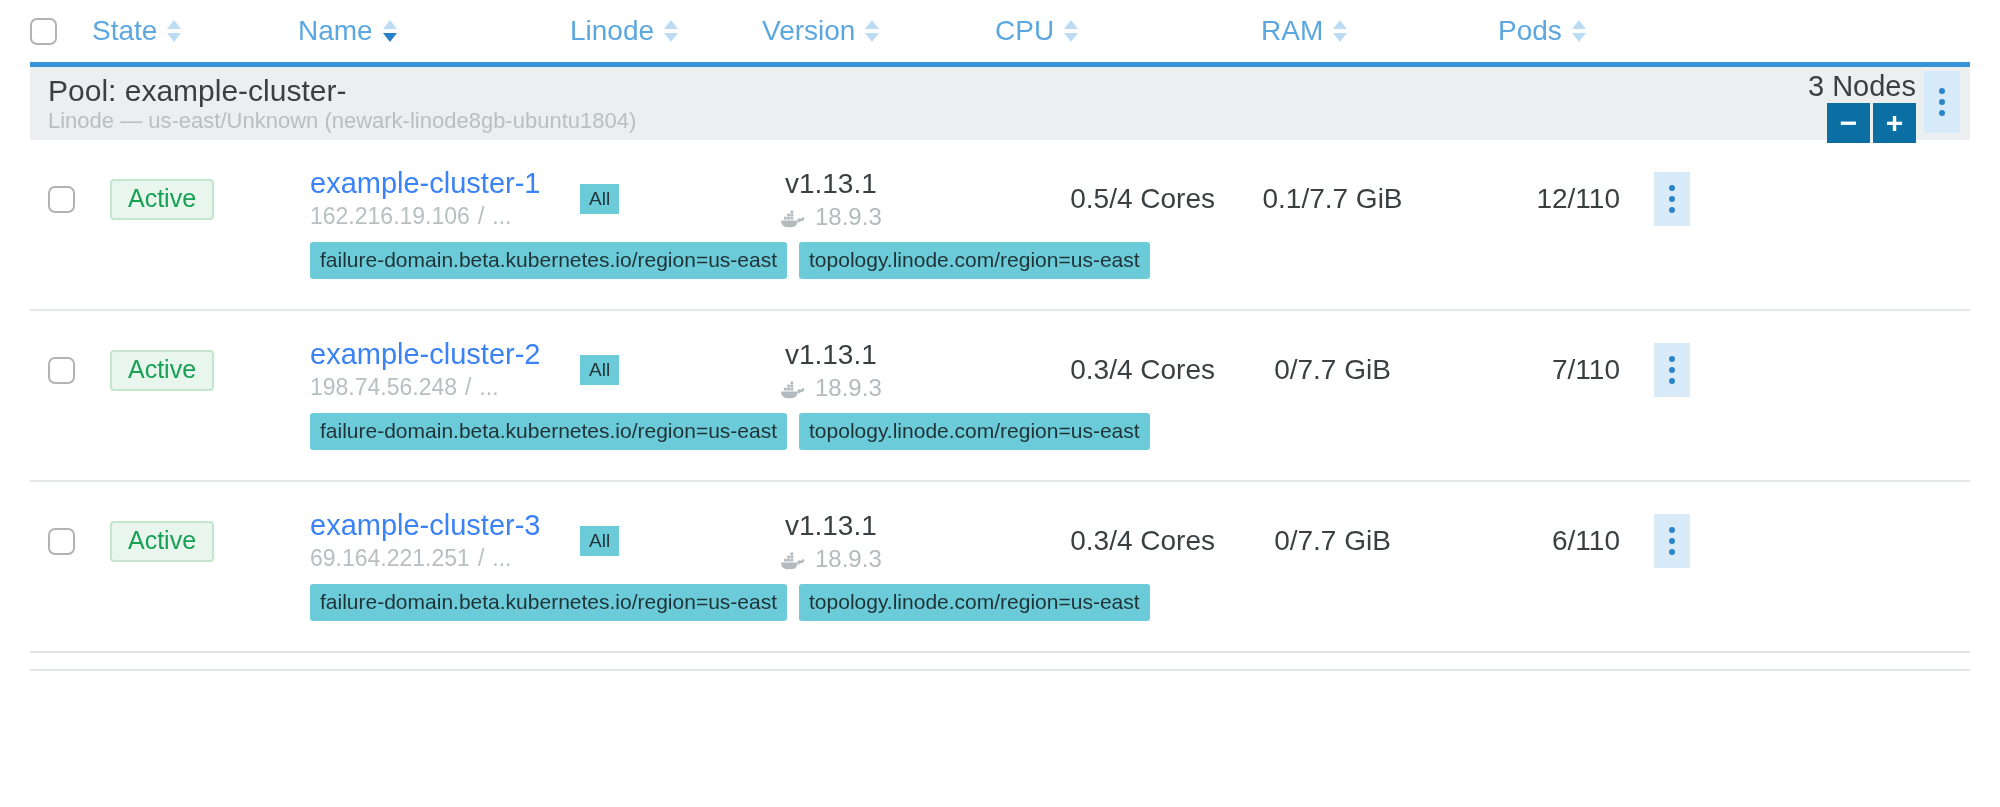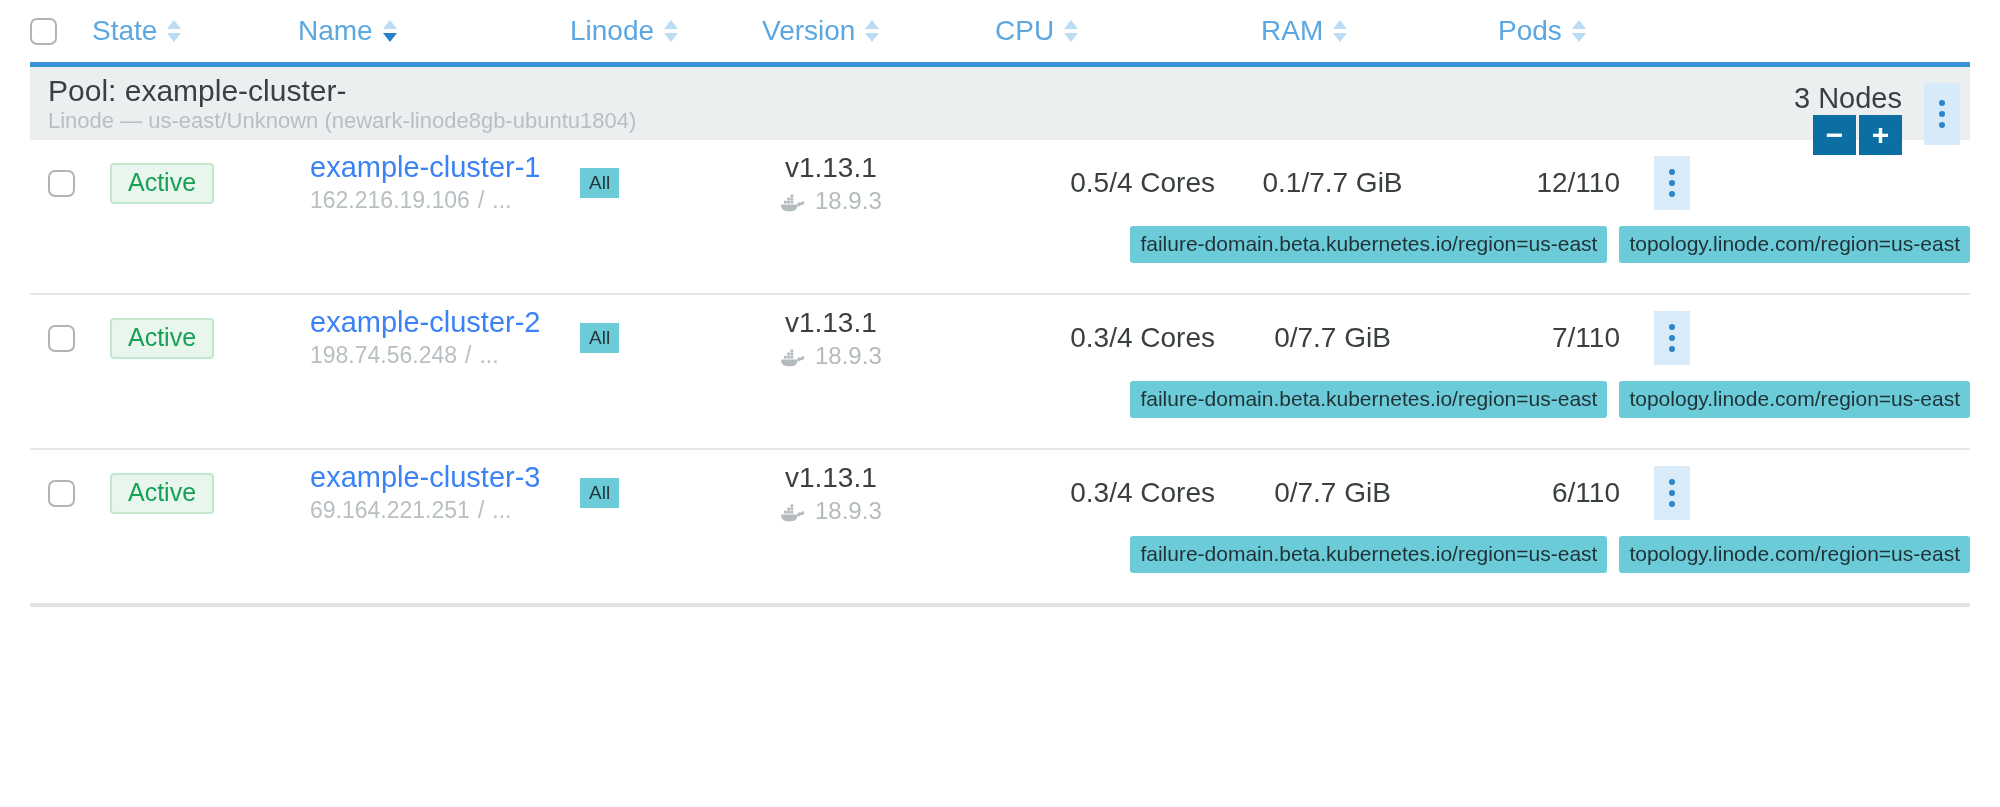--- a/index.html
+++ b/index.html
@@ -86,23 +86,23 @@
     padding-left: 18px;
     padding-right: 10px;
   }
   .pool-left { display: flex; flex-direction: column; justify-content: center; gap: 3px; }
   .pool-title { font-size: 30px; color: #3a3f41; line-height: 1.05; }
   .pool-sub { font-size: 22px; color: #b8bfc2; line-height: 1.05; }
   .pool-right {
     margin-left: auto;
     display: flex;
     align-items: flex-start;
-    gap: 22px;
+    gap: 8px;
     height: 100%;
-    padding-top: 16px;
+    padding-top: 4px;
   }
   .nodes-stack { display: flex; flex-direction: column; align-items: flex-end; }
   .nodes-count { font-size: 29px; color: #3a3f41; line-height: 1.05; margin-bottom: 2px; }
   .pm-group { display: flex; gap: 3px; }
   .pm-btn {
     width: 43px; height: 40px;
     background: #0b6fa4;
     color: #fff;
     border: none;
     font-size: 30px;
@@ -119,21 +119,21 @@
     display: flex; flex-direction: column;
     align-items: center; justify-content: center;
     gap: 5px;
     cursor: pointer;
     flex: none;
   }
   .kebab b { width: 6px; height: 6px; border-radius: 50%; background: #2b85c9; display:block; }
   .kebab.small { height: 54px; background: #d9eaf8; }
 
   
-  .node-block { margin: 0 30px; border-bottom: 2px solid #e4e7e8; }
+  .node-block { margin: 16px 30px; border-bottom: 2px solid #e4e7e8; }
   .node-block:last-of-type { border-bottom: 2px solid #dfe3e4; }
   .node-row {
     display: flex;
     align-items: center;
     min-height: 86px;
     padding-left: 18px;
     padding-right: 10px;
   }
   .badge-active {
     display: inline-block;
@@ -167,21 +167,20 @@
   .ver-main { font-size: 28px; color: #3a3f41; line-height: 1.05; }
   .ver-docker { font-size: 24px; color: #b4bbbe; display: flex; align-items: center; gap: 9px; line-height: 1.05; }
   .whale { display:inline-block; width: 26px; height: 18px; }
   .metric { font-size: 28px; color: #3a3f41; white-space: nowrap; }
 
   
   .labels-row {
     display: flex;
     gap: 12px;
     padding: 0 0 30px 280px;
-    justify-content: flex-end;
   }
   .label-chip {
     background: #6ccbd8;
     color: #1f3236;
     font-size: 21px;
     padding: 7px 10px 9px;
     border-radius: 3px;
     line-height: 1;
     white-space: nowrap;
   }

